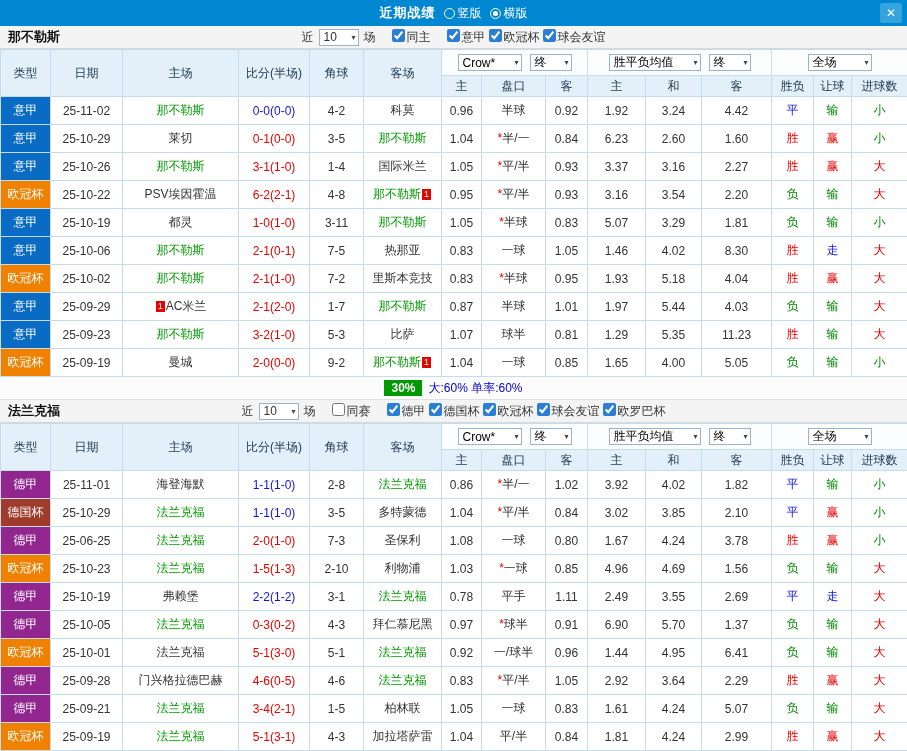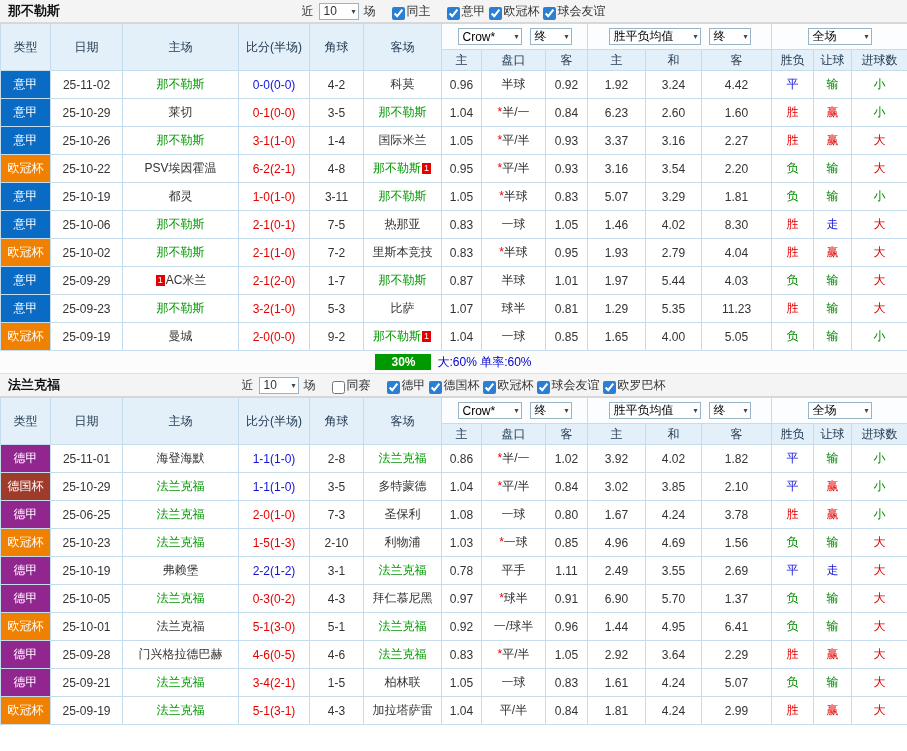--- a/index.html
+++ b/index.html
@@ -17,21 +17,21 @@
     right:2px; bottom:2px; border-radius:50%; background:#fff; }
   .close-btn { position:absolute; right:5px; top:3px; width:22px; height:20px;
     background:#35a3dc; color:#fff; font-size:12px; text-align:center; line-height:20px;
     cursor:pointer; border-radius:2px; font-weight:bold; }
 
   .section-header { height:23px; background:#f4f4f4; border-bottom:1px solid #d8d8d8;
     display:flex; align-items:center; justify-content:center; position:relative; color:#333; }
   .team-name { position:absolute; left:8px; font-weight:bold; color:#111; font-size:13px; }
   .filters { display:flex; align-items:center; gap:5px; }
   .cb-wrap { display:inline-flex; align-items:center; margin-left:8px; }
-  .cb { display:inline-flex; align-items:flex-end; margin-left:3px; cursor:pointer; }
+  .cb { display:inline-flex; align-items:flex-start; margin-left:3px; cursor:pointer; }
   .cb input { width:13px; height:13px; margin:0 2px 0 0; accent-color:#2a7fd4; }
   .cb-gap { margin-left:16px; }
 
   .sel { display:inline-flex; align-items:center; justify-content:space-between;
     border:1px solid #99b4c6; background:#fff; height:17px; padding:0 2px 0 4px;
     cursor:pointer; vertical-align:middle; }
   .games-select { width:40px; }
   .sel-arrow { font-size:8px; color:#444; margin-left:3px; }
   .grp-col .sel { margin:0 4px; }
 
@@ -47,27 +47,41 @@
   td.score.r { color:#e60000; }
   td.score.b { color:#1313d6; }
   .team { cursor:pointer; }
   .team.focus { color:#009900; }
   .card-badge { display:inline-block; background:#e60000; color:#fff; font-size:9px;
     line-height:11px; min-width:9px; padding:0 1px; vertical-align:top; margin:3px 1px 0 1px; }
   .star { color:#e60000; }
 
   .summary { height:23px; display:flex; align-items:center; justify-content:center;
     gap:6px; background:#fcfcfc; border-bottom:1px solid #e0e0e0; color:#0000cc; }
-  .sum-badge { background:#009900; color:#fff; padding:1px 16px; font-weight:bold; }
+  .sum-badge { background:#009900; color:#fff; padding:1px 7px; font-weight:bold; }
 </style>
 </head>
 <body>
 
 <div class="app">
 
+  <div class="titlebar">
+    <div class="titlebar-center">
+      <span class="title">近期战绩</span>
+      <span class="radio">
+        <span class="radio-circle"></span>
+        <span>竖版</span>
+      </span>
+      <span class="radio">
+        <span class="radio-circle selected"></span>
+        <span>横版</span>
+      </span>
+    </div>
+    <span class="close-btn">✕</span>
+  </div>
 
   <div class="section">
     <div class="section-header">
       <span class="team-name">那不勒斯</span>
       <div class="filters">
         <span>近</span>
         <span class="sel games-select">
           <span class="sel-text">10</span>
           <span class="sel-arrow">▾</span>
         </span>
@@ -256,21 +270,21 @@
             <td class="lg" style="background: rgb(240, 128, 0);">欧冠杯</td>
             <td class="dt">25-10-02</td>
             <td class="teamcell"><span class="team focus">那不勒斯</span></td>
             <td class="score r">2-1(1-0)</td>
             <td class="cn">7-2</td>
             <td class="teamcell"><span class="team">里斯本竞技</span></td>
             <td class="odds">0.83</td>
             <td class="hc"><span class="star">*</span><span>半球</span></td>
             <td class="odds">0.95</td>
             <td class="odds">1.93</td>
-            <td class="odds">2.79</td>
+            <td class="odds">5.18</td>
             <td class="odds">4.04</td>
             <td class="res" style="color: rgb(230, 0, 0);">胜</td>
             <td class="res" style="color: rgb(230, 0, 0);">赢</td>
             <td class="res" style="color: rgb(230, 0, 0);">大</td>
           </tr>
           <tr>
             <td class="lg" style="background: rgb(10, 107, 196);">意甲</td>
             <td class="dt">25-09-29</td>
             <td class="teamcell"><span class="card-badge">1</span><span class="team">AC米兰</span></td>
             <td class="score r">2-1(2-0)</td>

